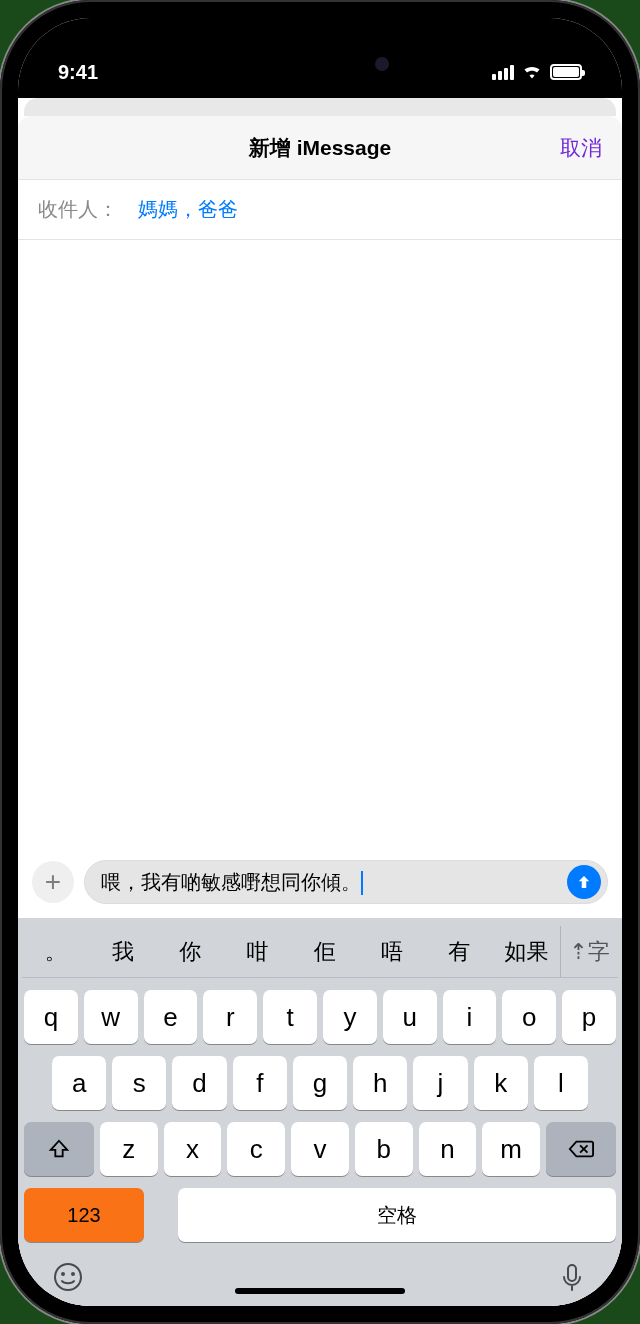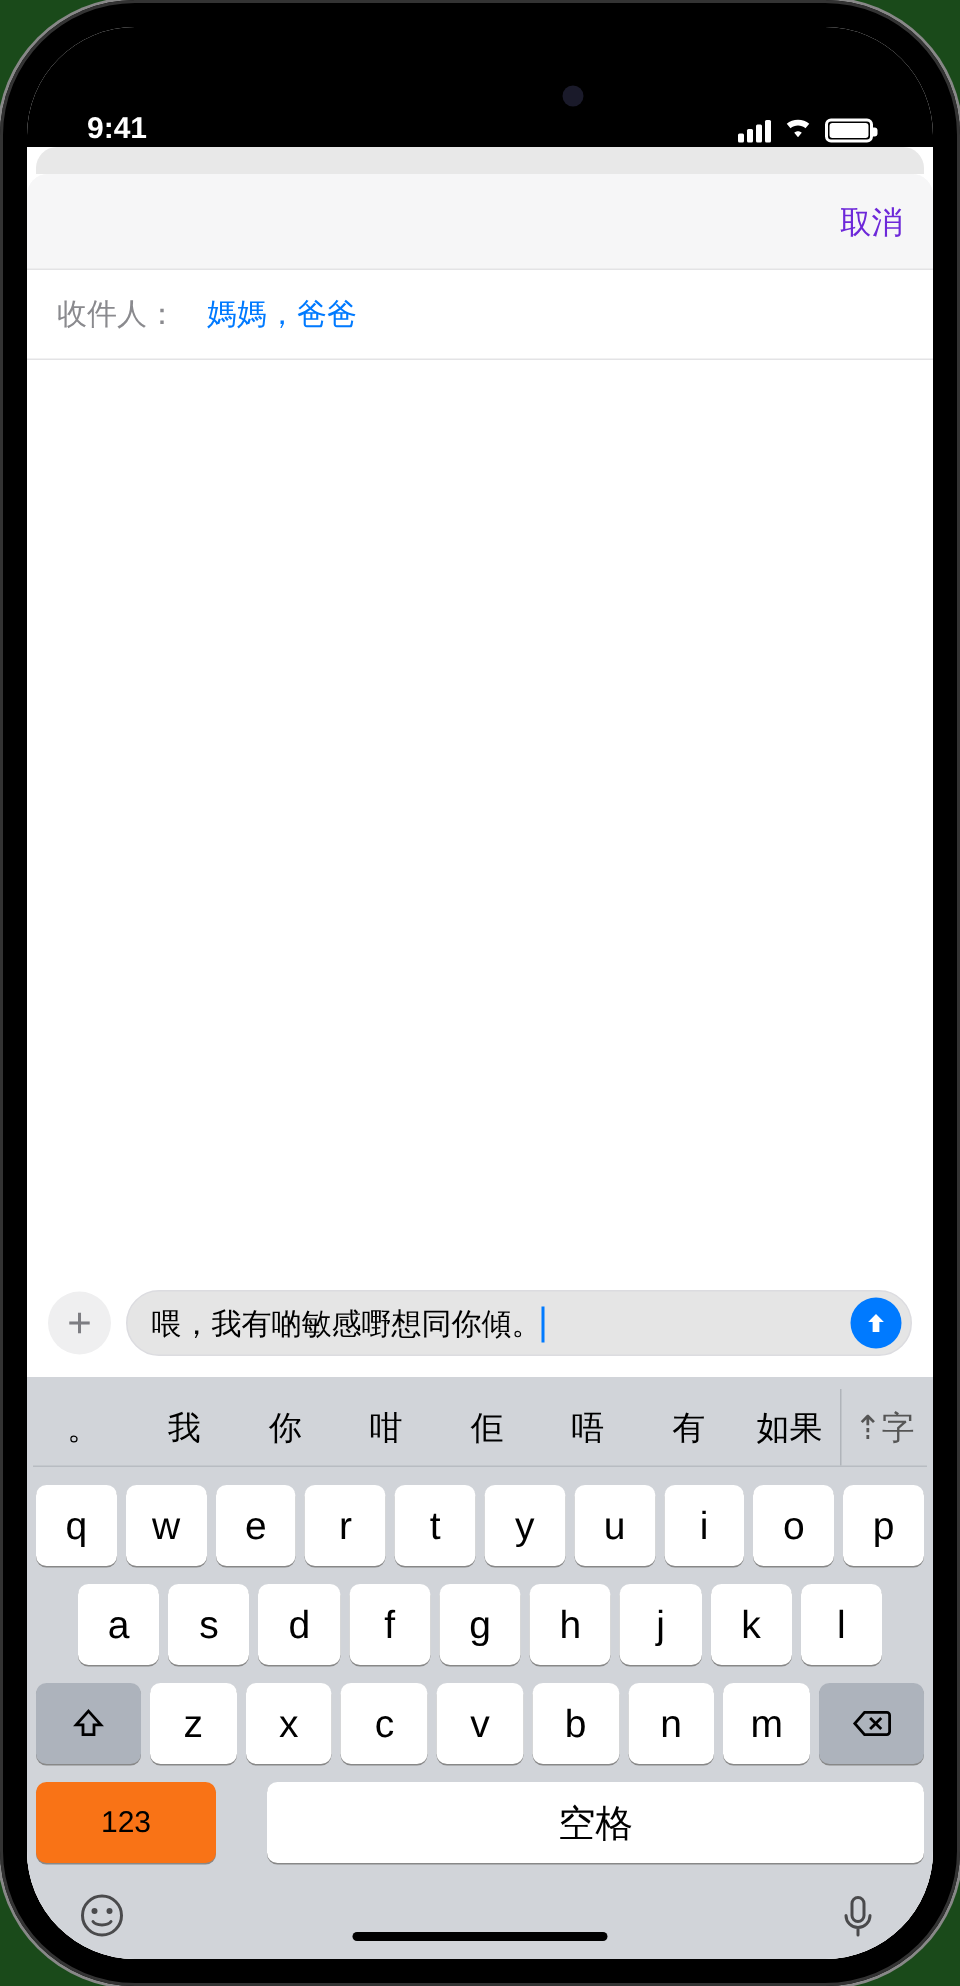--- a/index.html
+++ b/index.html
@@ -41,21 +41,21 @@
       width: 14px; height: 14px;
       border-radius: 50%;
       background: #1a1a2a;
     }
     
     .status-bar {
       height: 80px;
       background: #000;
       display: flex;
       justify-content: space-between;
-      align-items: flex-end;
+      align-items: center;
       padding: 28px 40px 0;
       color: #fff;
       font-weight: 600;
       font-size: 20px;
     }
     .status-right { display: flex; align-items: center; gap: 8px; }
     .signal-bars { display: flex; align-items: flex-end; gap: 2px; height: 16px; }
     .signal-bars span { width: 4px; background: #fff; border-radius: 1px; }
     .signal-bars span:nth-child(1){height:6px}.signal-bars span:nth-child(2){height:9px}.signal-bars span:nth-child(3){height:12px}.signal-bars span:nth-child(4){height:15px}
     .wifi-icon svg { width: 20px; height: 16px; }
@@ -178,21 +178,21 @@
       background: #fff;
       border-radius: 7px;
       box-shadow: 0 1px 0 #888;
       display: flex; align-items: center; justify-content: center;
       font-size: 26px;
       color: #000;
     }
     .key.fn { background: #adb3bc; }
     .key.shift-key, .key.del-key { flex: 0 0 70px; }
     .key.num-key, .key.return-key { flex: 0 0 120px; font-size: 20px; background: #f97316; }
-    .key.space-key { flex: 1; font-size: 25px; margin-left: 28px; }
+    .key.space-key { flex: 1; font-size: 20px; margin-left: 28px; }
     
     .bottom-toolbar {
       display: flex;
       justify-content: space-between;
       align-items: center;
       padding: 18px 30px 8px;
       height: 64px;
     }
     .bottom-toolbar svg { width: 32px; height: 32px; }
     
@@ -230,20 +230,21 @@
         <div class="battery">
             <div class="battery-fill"></div>
           </div>
       </div>
     </div>
 
     <div class="modal-backdrop"></div>
 
     <div class="modal">
       <div class="modal-header">
+        <span class="modal-title">新增 iMessage</span>
         <span class="cancel-btn">取消</span>
       </div>
 
       <div class="to-field">
         <span class="to-label">收件人：</span>
         <span class="to-recipients">媽媽，爸爸</span>
       </div>
 
       <div class="conversation"></div>
 

